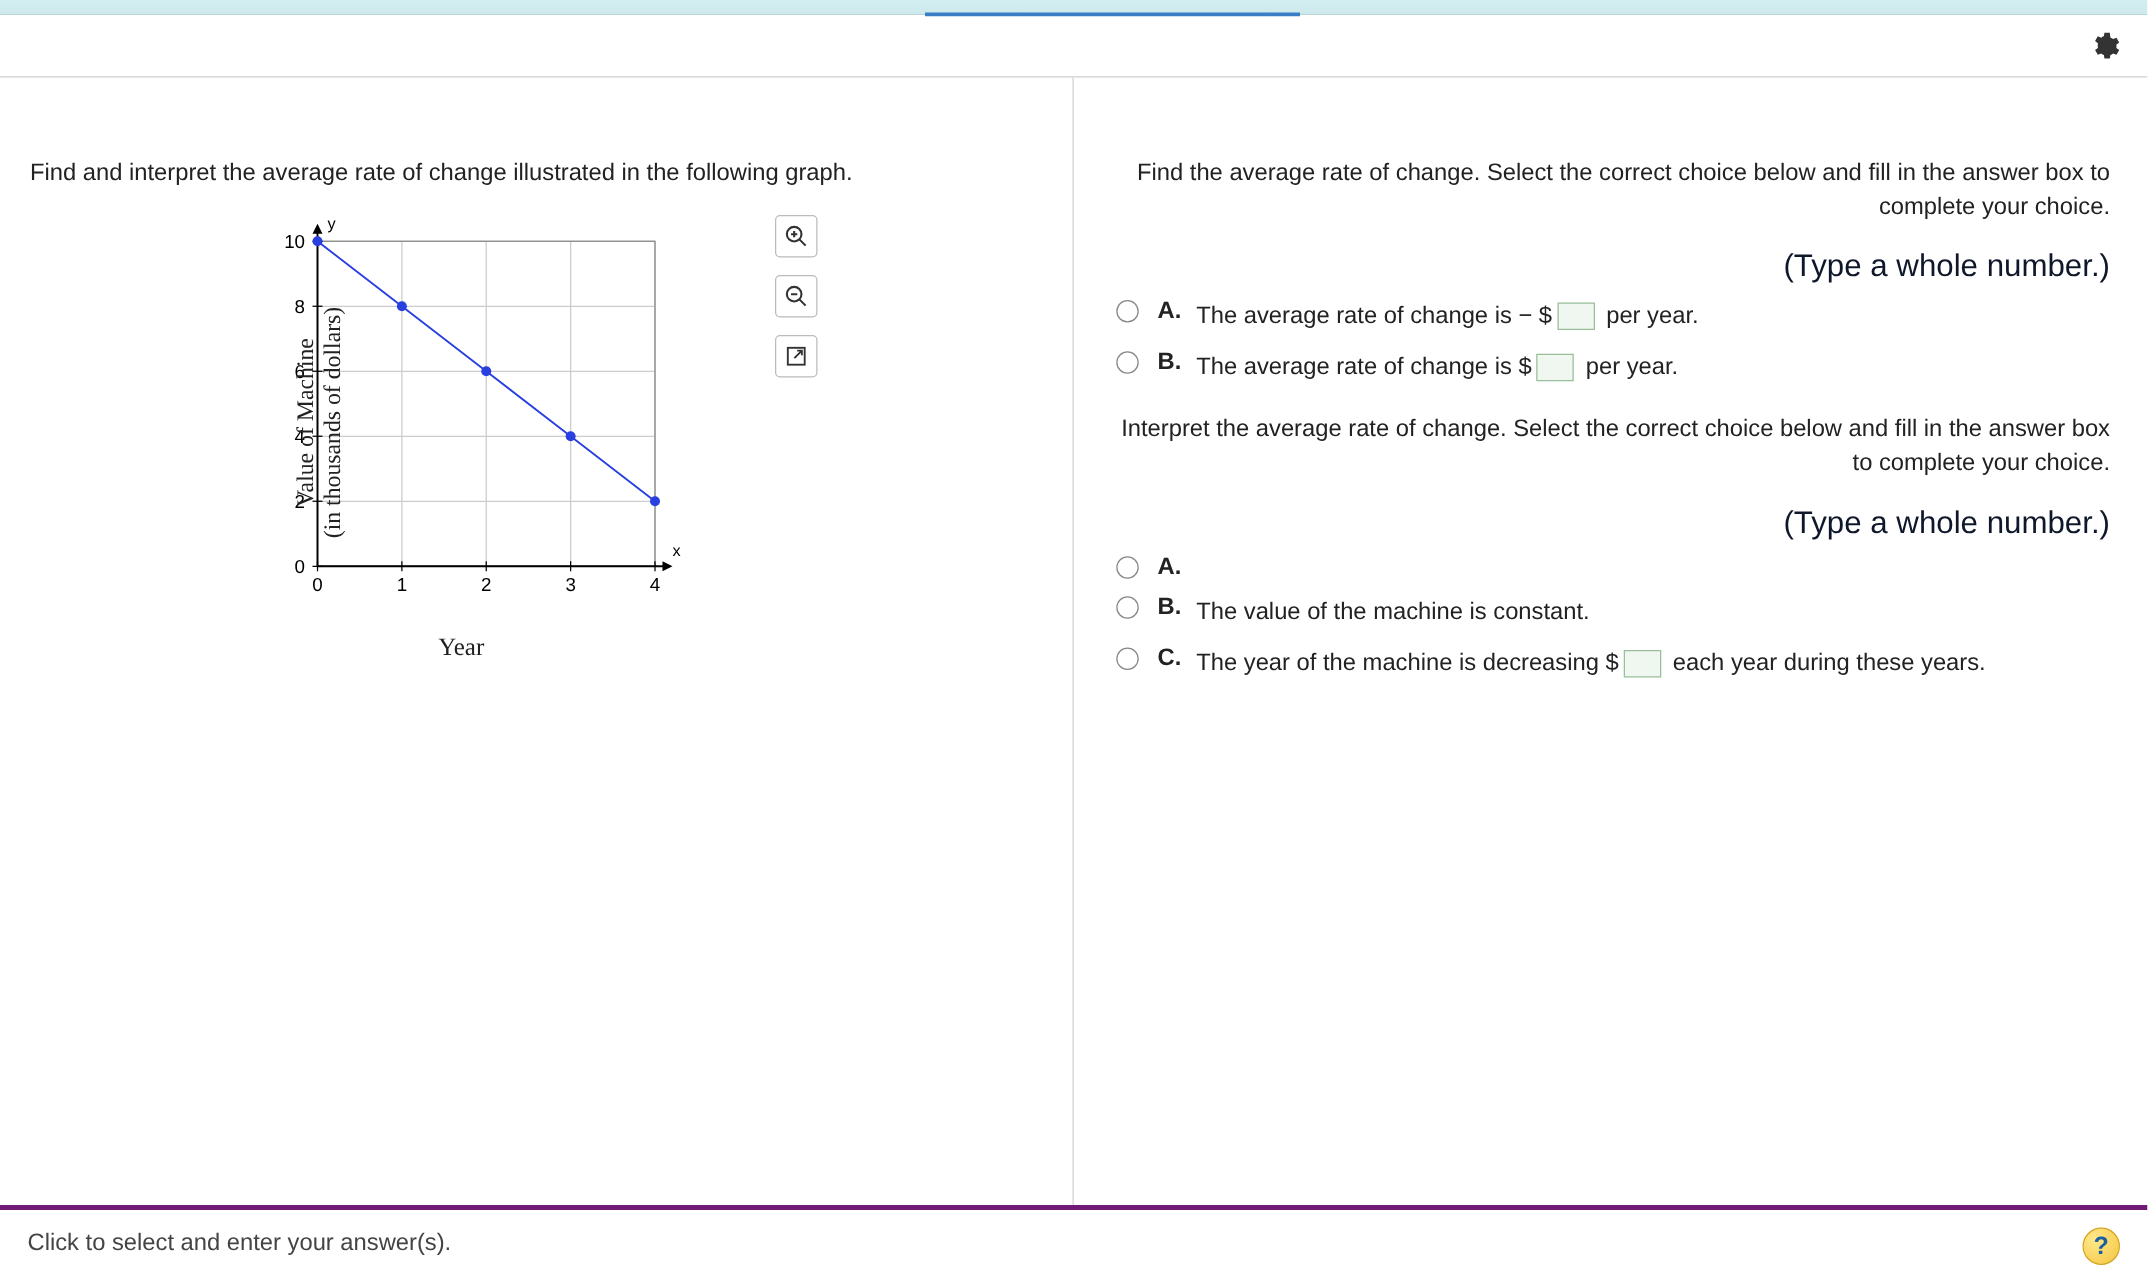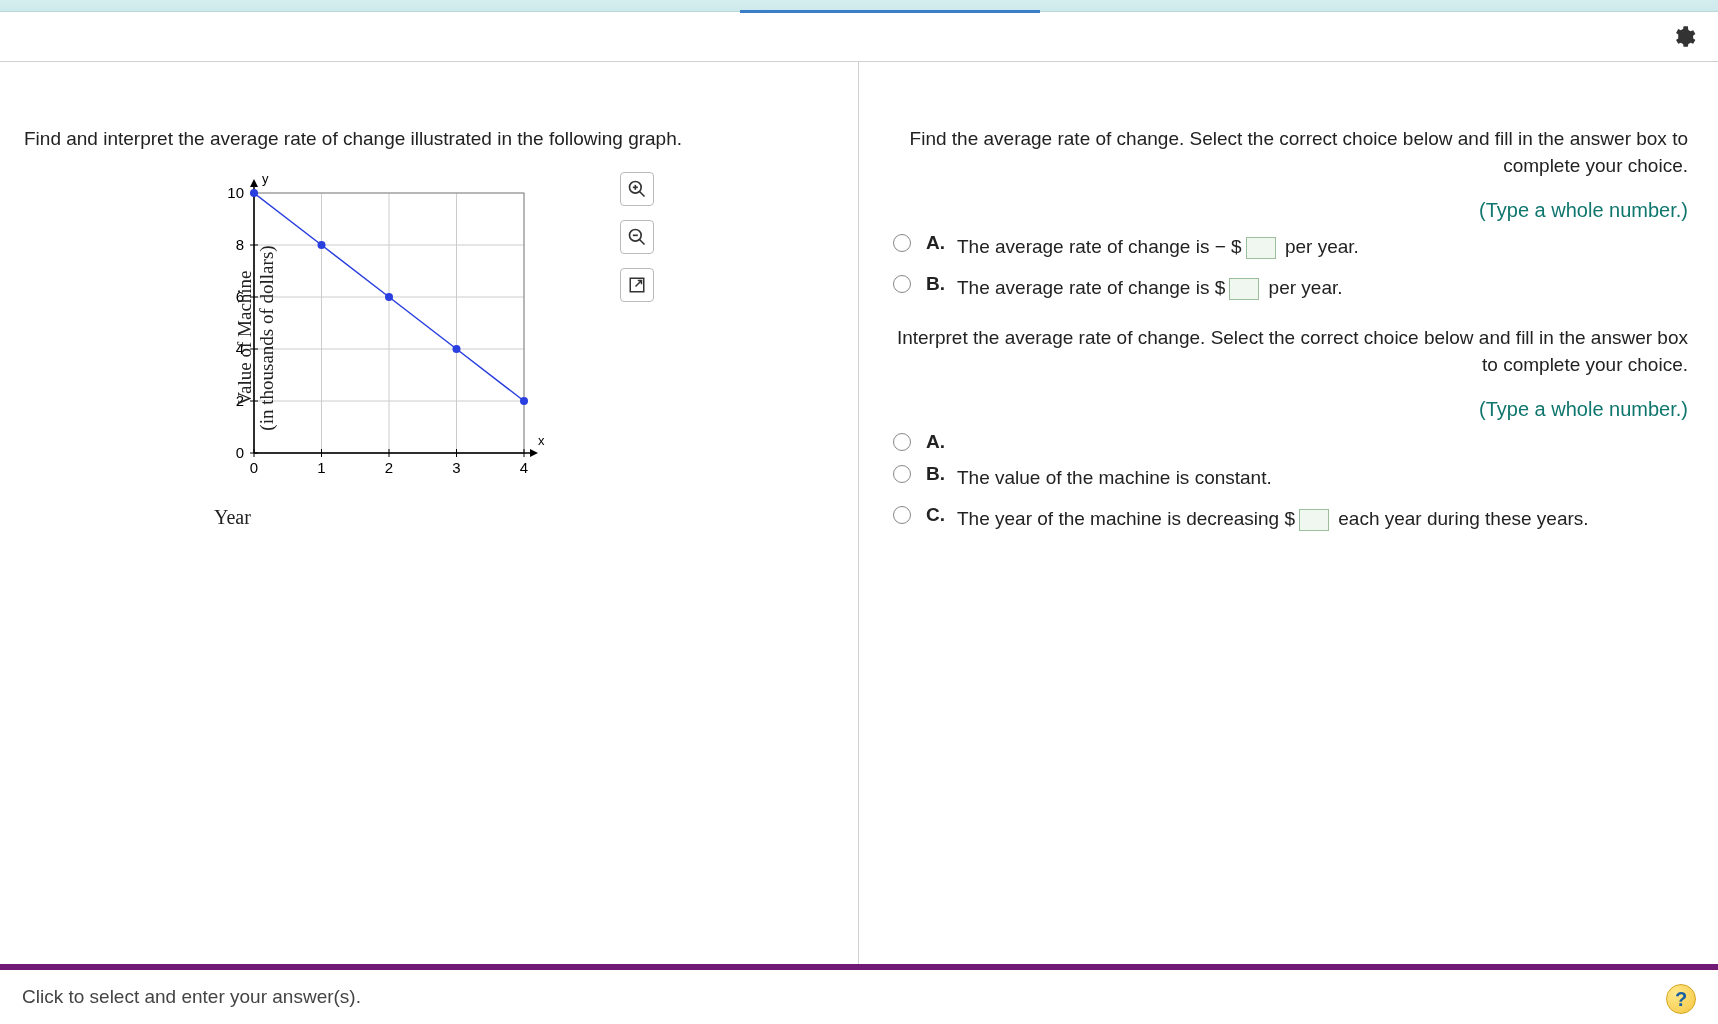--- a/index.html
+++ b/index.html
@@ -5,35 +5,35 @@
   * { box-sizing: border-box; }
   html, body { margin:0; padding:0; width:1718px; height:1024px; font-family: Arial, Helvetica, sans-serif; font-size:19px; color:#222; background:#fff;}
   .topbar { height:12px; background:linear-gradient(#d4eef0,#cde9eb); border-bottom:1px solid #b7d7d9; position:relative;}
   .topbar::after{content:""; position:absolute; left:740px; top:10px; width:300px; height:3px; background:#3a7fc6;}
   .gearrow{ height:50px; position:relative; border-bottom:1px solid #d0d0d0;}
   .gear{ position:absolute; right:22px; top:12px; cursor:pointer;}
   .main{ display:flex; height:calc(1024px - 12px - 50px - 60px);}
   .left{ width:50%; padding:18px 30px 10px 24px; border-right:1px solid #d0d0d0; position:relative;}
   .right{ width:50%; padding:18px 30px 10px 24px; position:relative;text-align:right;}
   .qtext{ font-size:19px; margin-bottom:20px; line-height:1.4;margin-top:46px;}
-  .hint{ color:#0f766e; font-size:20px; margin:6px 0 10px 0;}
+  .hint{ color:#0f172a; font-size:25px; margin:6px 0 10px 0;}
   .choice{ display:flex; align-items:flex-start; margin:10px 0 10px 10px; gap:12px;}
   .radio{ width:18px; height:18px; border:1.5px solid #888; border-radius:50%; margin-top:2px; flex-shrink:0; cursor:pointer; background:#fff;}
   .clabel{ font-weight:bold; width:22px; flex-shrink:0;}
   .ctext{ line-height:1.6;}
   .inputbox{ display:inline-block; width:30px; height:22px; border:1px solid #9bbf9b; background:#f0f6f0; vertical-align:middle; margin:0 4px;}
-  .footer{ height:60px; border-top:6px solid #701a75; padding:16px 22px; font-size:19px; color:#444; position:relative;}
+  .footer{ height:60px; border-top:4px solid #701a75; padding:16px 22px; font-size:19px; color:#444; position:relative;}
   .help{ position:absolute; right:22px; top:14px; width:30px; height:30px; border-radius:50%; background:radial-gradient(circle at 30% 30%, #ffe88a, #f5c642); border:1px solid #d4a520; color:#1a5fa0; font-weight:bold; text-align:center; line-height:28px; cursor:pointer; font-size:20px;}
   .graphwrap{ position:relative; margin-left:170px; margin-top:0px;}
   .toolcol{ position:absolute; left:620px; top:110px; display:flex; flex-direction:column; gap:14px;}
   .toolbtn{ width:34px; height:34px; border:1px solid #bbb; border-radius:4px; display:flex; align-items:center; justify-content:center; cursor:pointer; background:#fff;}
   .ylabwrap{ position:absolute; left:-70px; top:50px; transform:rotate(-90deg); transform-origin:left top; font-family:"Times New Roman",serif; font-size:19px; text-align:center; width:250px;}
   .ylab1{ display:block;}
   .ylab2{ display:block;}
-  .xlab{ font-family:"Times New Roman",serif; font-size:20px; margin-top:8px; margin-left:20px; width:310px;}
+  .xlab{ font-family:"Times New Roman",serif; font-size:20px; text-align:center; margin-top:8px; margin-left:20px; width:310px;}
 </style>
 </head>
 <body>
 
 <div class="topbar"></div>
 <div class="gearrow">
   <span class="gear">
     <svg width="26" height="26" viewBox="0 0 24 24">
         <path fill="#333" d="M12 8a4 4 0 1 0 0 8 4 4 0 0 0 0-8zm9.4 4a7.5 7.5 0 0 0-.1-1.2l2.1-1.6-2-3.5-2.5 1a7.6 7.6 0 0 0-2-1.2L16.5 2h-4l-.4 2.5a7.6 7.6 0 0 0-2 1.2l-2.5-1-2 3.5 2.1 1.6A7.5 7.5 0 0 0 7.6 12c0 .4 0 .8.1 1.2l-2.1 1.6 2 3.5 2.5-1c.6.5 1.3.9 2 1.2l.4 2.5h4l.4-2.5c.7-.3 1.4-.7 2-1.2l2.5 1 2-3.5-2.1-1.6c.1-.4.1-.8.1-1.2z"></path>
       </svg>

